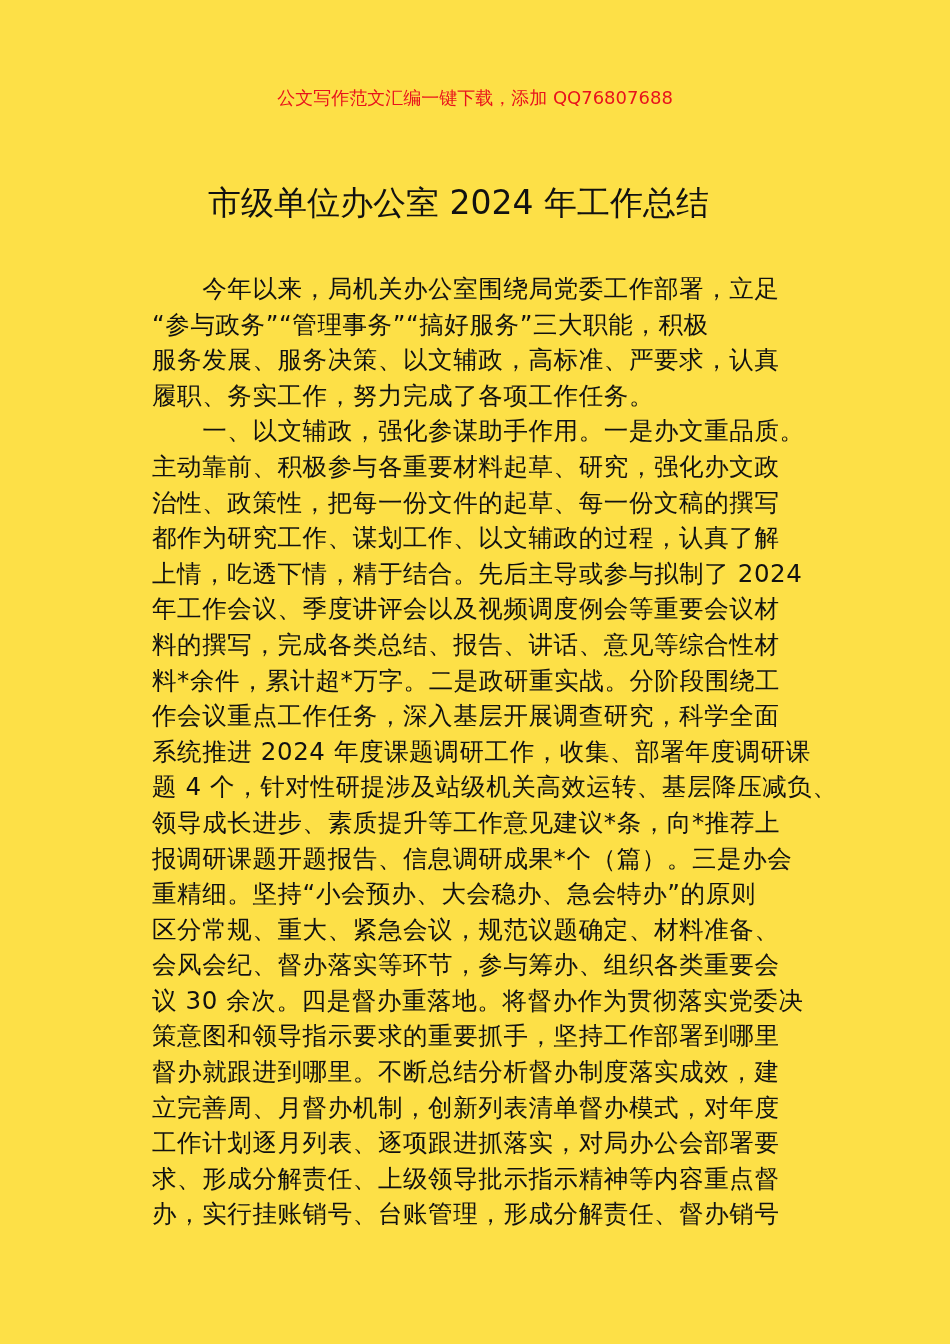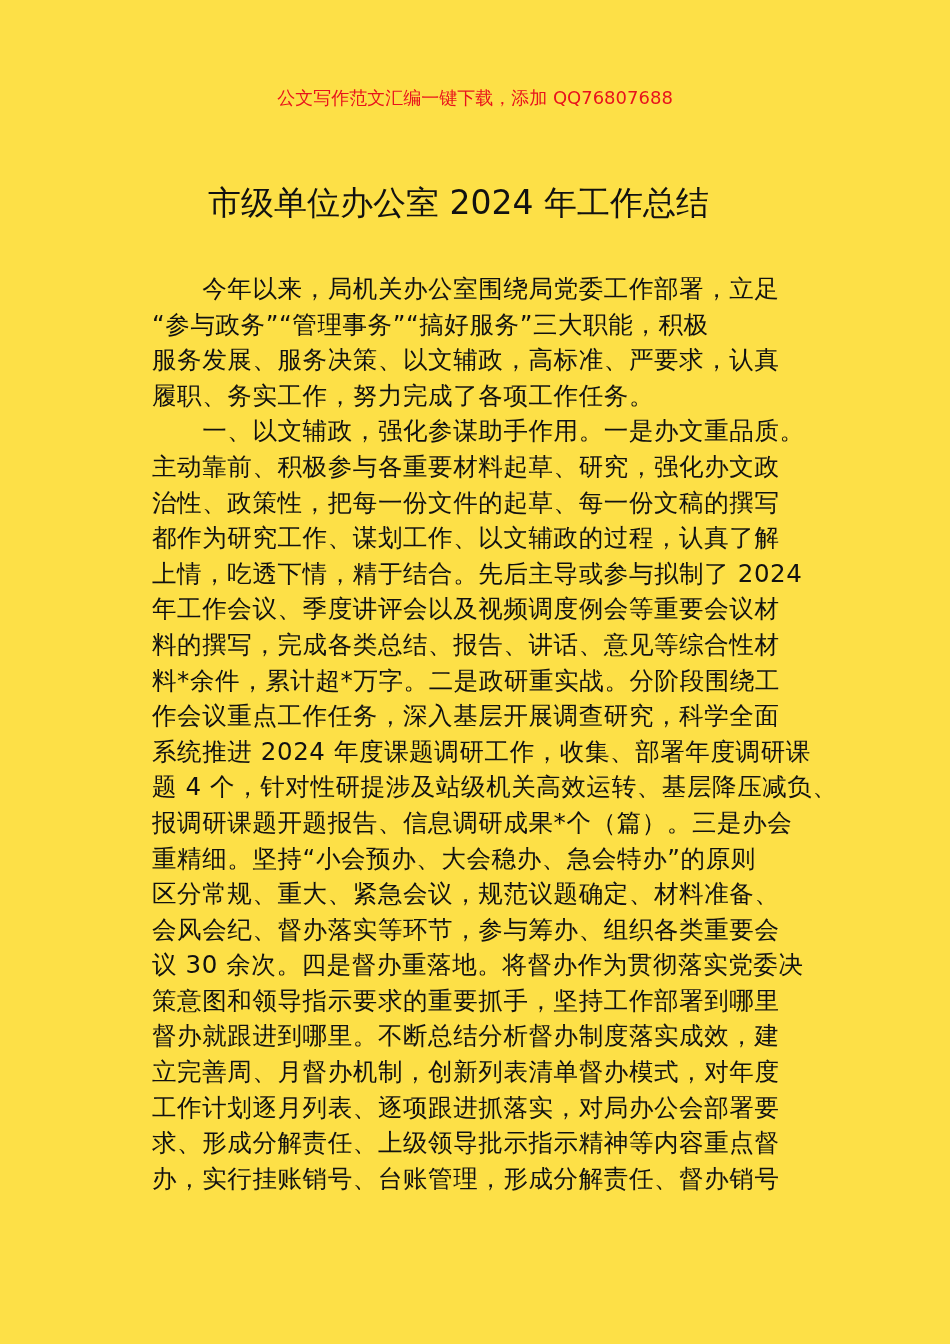--- a/index.html
+++ b/index.html
@@ -80,20 +80,21 @@
     <span class="line">主动靠前、积极参与各重要材料起草、研究，强化办文政</span>
     <span class="line">治性、政策性，把每一份文件的起草、每一份文稿的撰写</span>
     <span class="line">都作为研究工作、谋划工作、以文辅政的过程，认真了解</span>
     <span class="line">上情，吃透下情，精于结合。先后主导或参与拟制了 2024</span>
     <span class="line">年工作会议、季度讲评会以及视频调度例会等重要会议材</span>
     <span class="line">料的撰写，完成各类总结、报告、讲话、意见等综合性材</span>
     <span class="line">料*余件，累计超*万字。二是政研重实战。分阶段围绕工</span>
     <span class="line">作会议重点工作任务，深入基层开展调查研究，科学全面</span>
     <span class="line">系统推进 2024 年度课题调研工作，收集、部署年度调研课</span>
     <span class="line">题 4 个，针对性研提涉及站级机关高效运转、基层降压减负、</span>
+    <span class="line">领导成长进步、素质提升等工作意见建议*条，向*推荐上</span>
     <span class="line">报调研课题开题报告、信息调研成果*个（篇）。三是办会</span>
     <span class="line">重精细。坚持“小会预办、大会稳办、急会特办”的原则</span>
     <span class="line">区分常规、重大、紧急会议，规范议题确定、材料准备、</span>
     <span class="line">会风会纪、督办落实等环节，参与筹办、组织各类重要会</span>
     <span class="line">议 30 余次。四是督办重落地。将督办作为贯彻落实党委决</span>
     <span class="line">策意图和领导指示要求的重要抓手，坚持工作部署到哪里</span>
     <span class="line">督办就跟进到哪里。不断总结分析督办制度落实成效，建</span>
     <span class="line">立完善周、月督办机制，创新列表清单督办模式，对年度</span>
     <span class="line">工作计划逐月列表、逐项跟进抓落实，对局办公会部署要</span>
     <span class="line">求、形成分解责任、上级领导批示指示精神等内容重点督</span>

